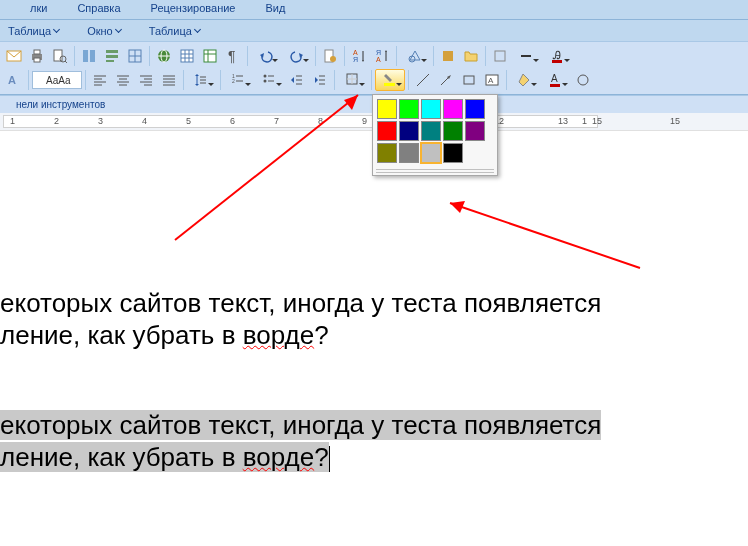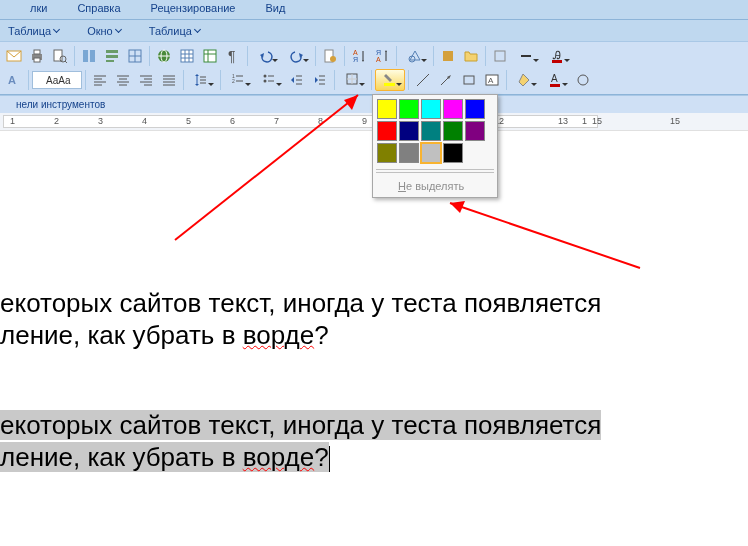--- a/index.html
+++ b/index.html
@@ -413,24 +413,20 @@
     <div class="swatch" style="background:#008080"></div>
     <div class="swatch" style="background:#008000"></div>
     <div class="swatch" style="background:#800080"></div>
     <div class="swatch" style="background:#808000"></div>
     <div class="swatch" style="background:#808080"></div>
     <div class="swatch sel-sw" style="background:#c0c0c0"></div>
     <div class="swatch" style="background:#000000"></div>
   </div>
   <div class="picker-sep"></div>
   <div class="picker-sep"></div>
-  <div class="picker-opt disabled">
-    <span style="width:14px;"></span>
-    <span><span class="ul">Н</span><span>е выделять</span></span>
-  </div>
 </div>
 
 <div class="page">
   <div class="txt" style="left:0; top:148px;"><span>екоторых сайтов текст, иногда у теста появляется</span></div>
   <div class="txt" style="left:0; top:180px;"><span>ление, как убрать в </span><span class="underline-wavy-red">ворде</span><span>?</span></div>
 
   <div class="txt" style="left:0; top:270px;"><span class="sel">екоторых сайтов текст, иногда у теста появляется</span></div>
   <div class="txt" style="left:0; top:302px;"><span class="sel"><span>ление, как убрать в </span><span class="underline-wavy-red">ворде</span><span>?</span></span><span class="cursor"></span></div>
 </div>
 

